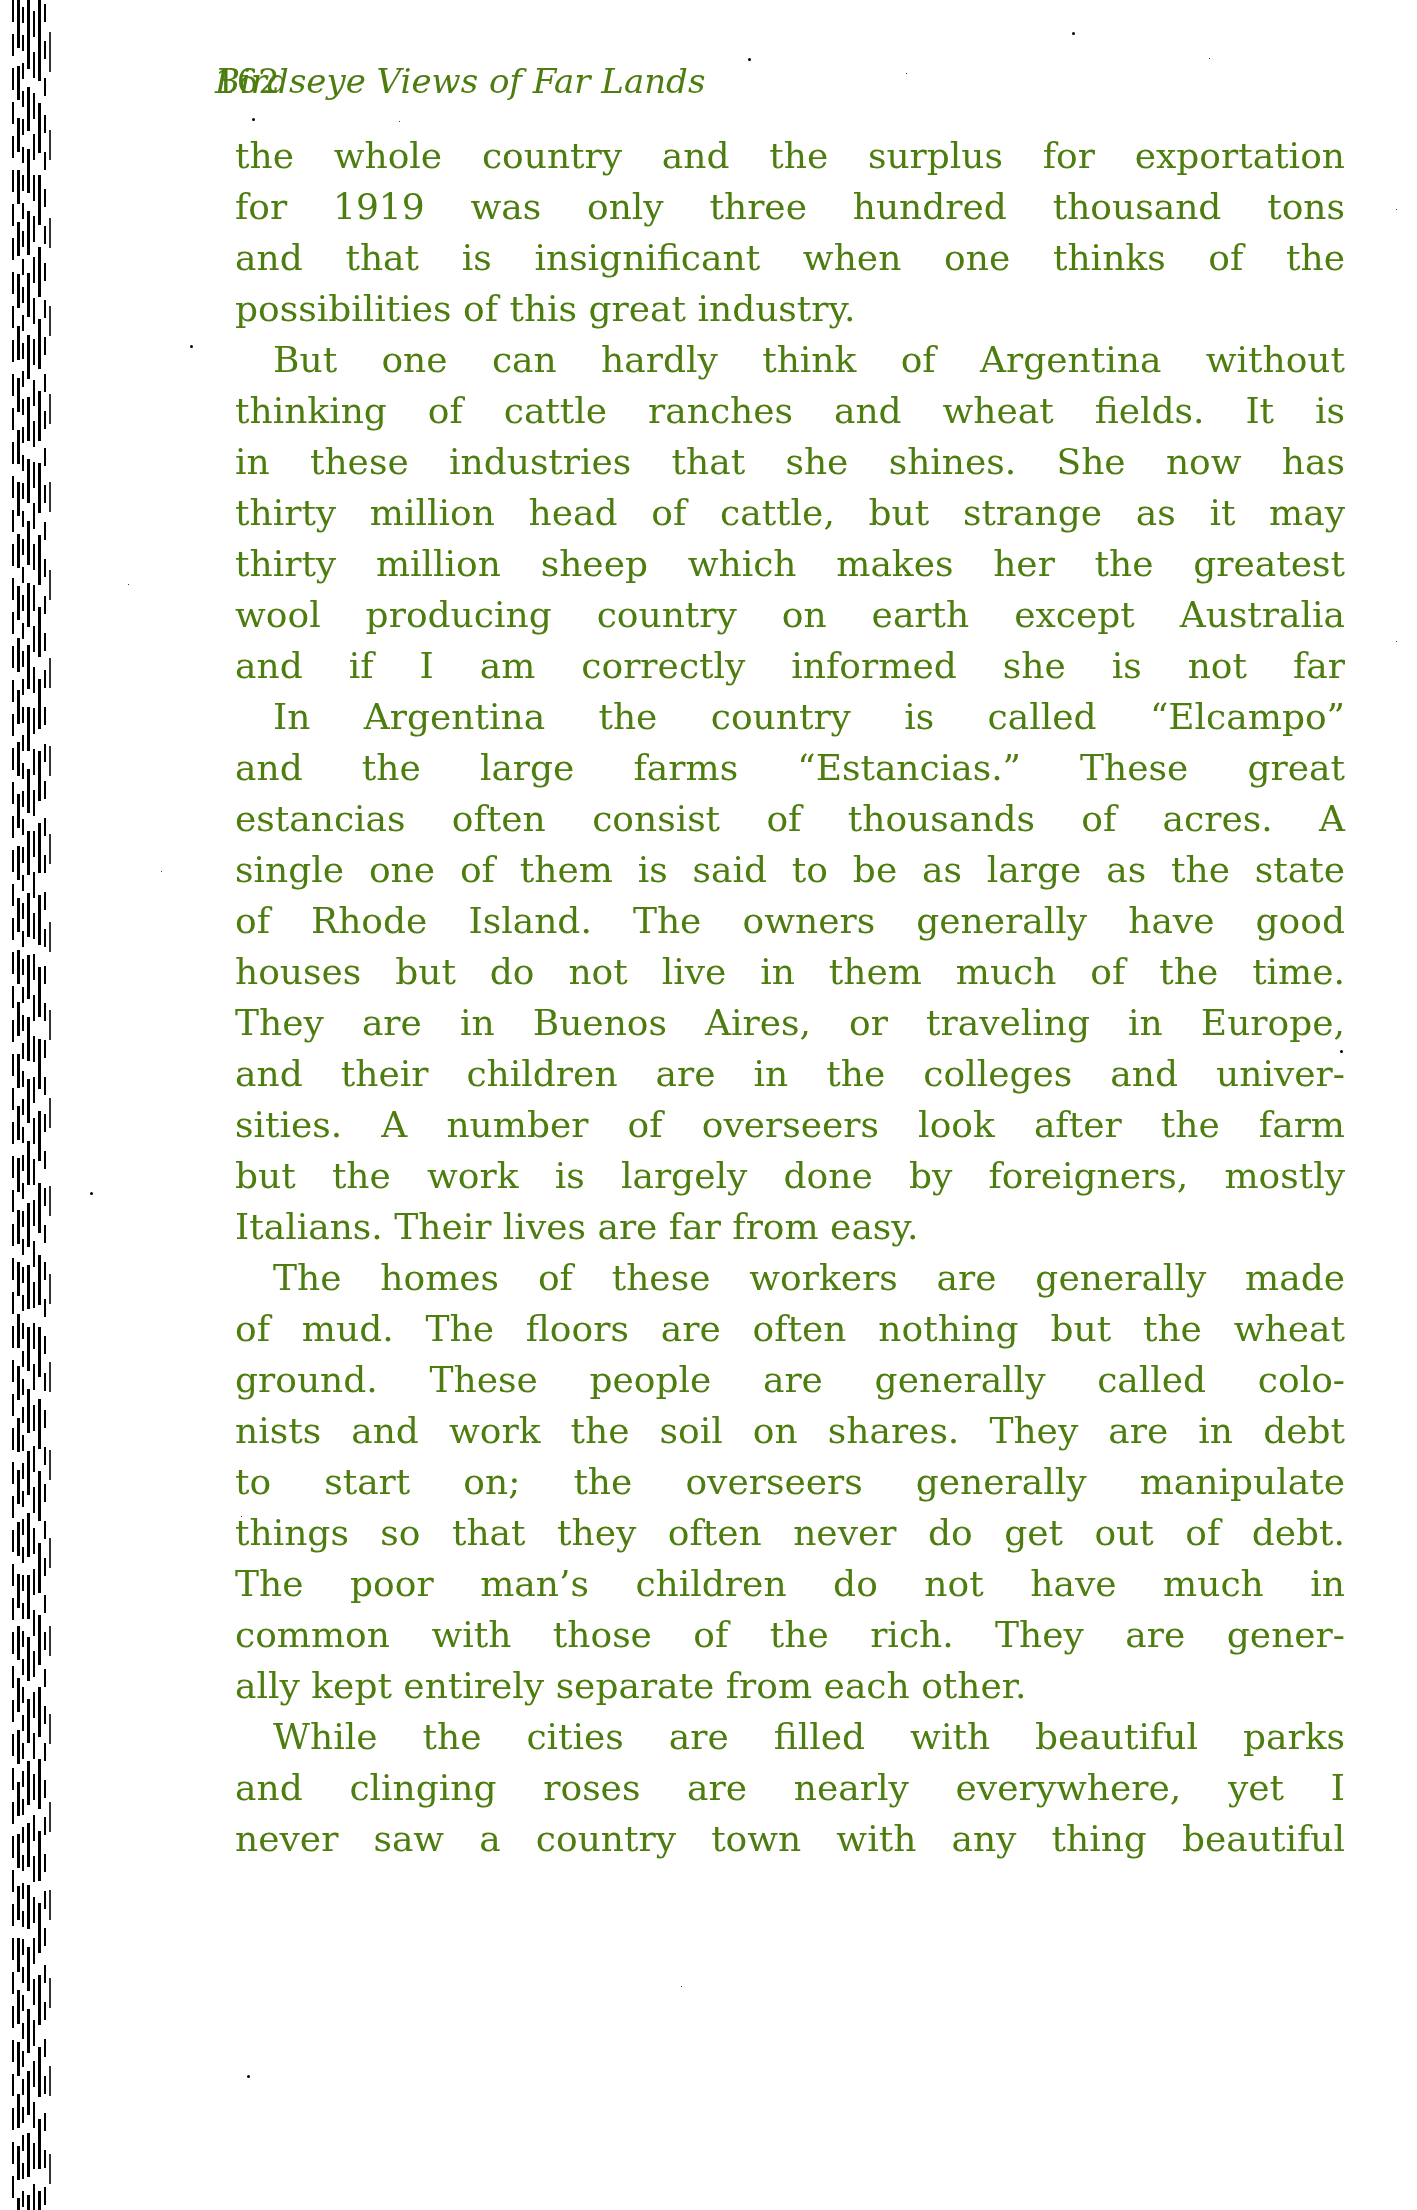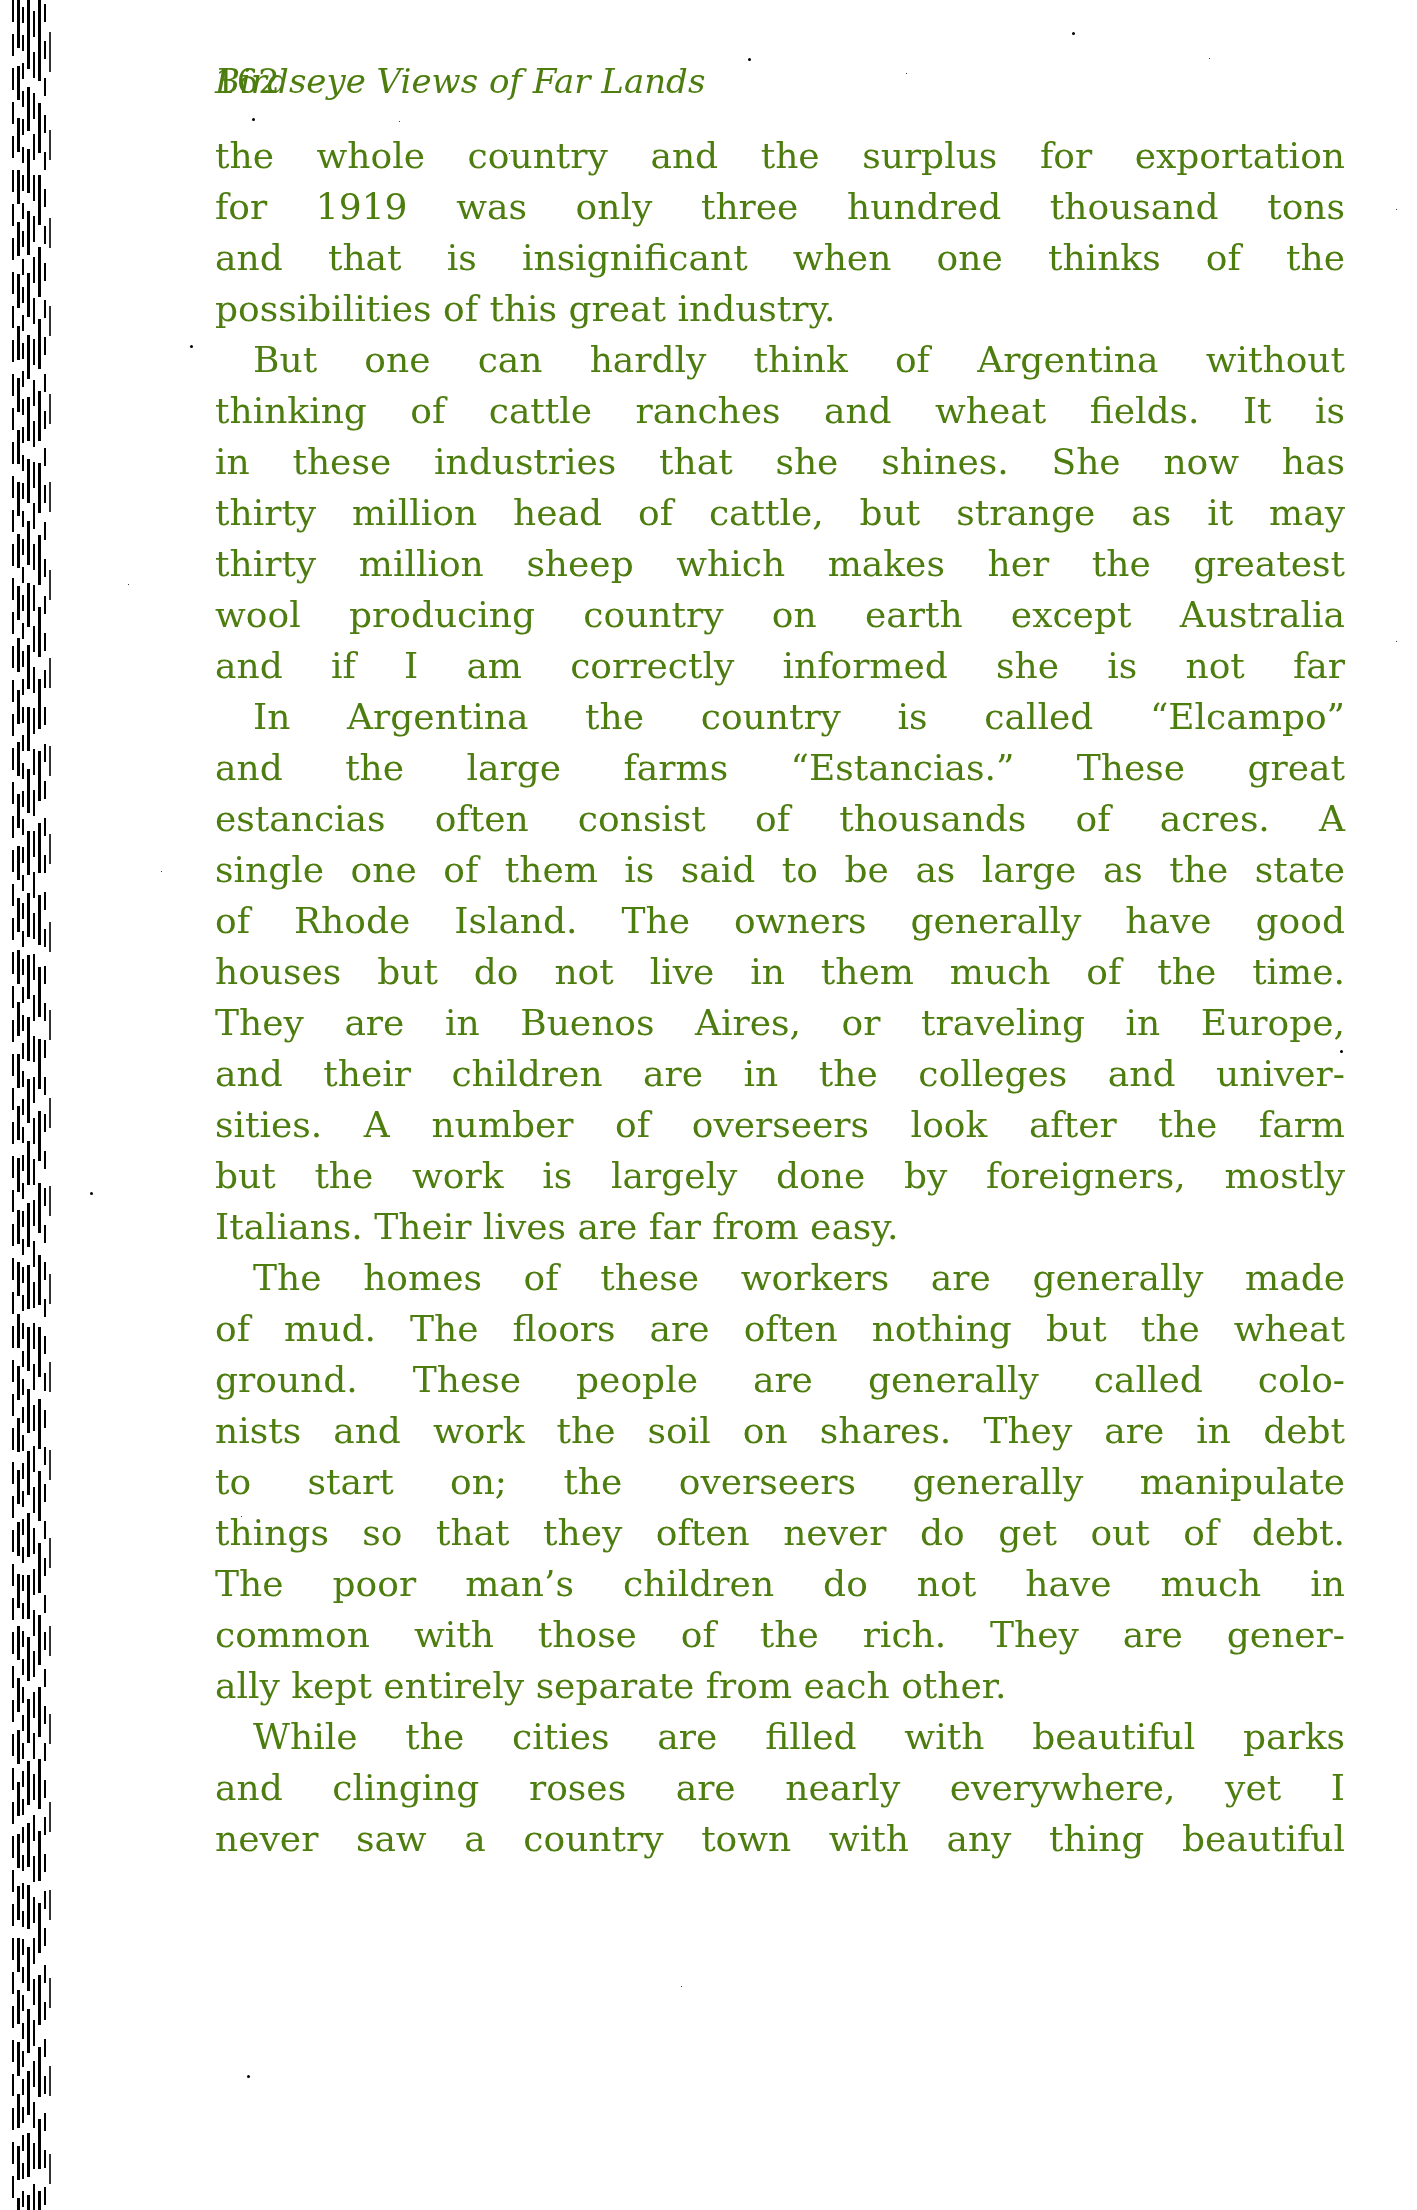--- a/index.html
+++ b/index.html
@@ -30,21 +30,21 @@
       -882px 313px 0 0 #000,  -945px 551px 0 -1px #000, -982px 1160px 0 0 #000,
       -912px 838px 0 -1px #000, 323px 608px 0 -1px #000, 268px 1018px 0 0 #000,
       -832px 1483px 0 -1px #000, 323px 176px 0 -1px #000, 58px 1253px 0 -1px #000,
       -392px 1953px 0 -1px #000, -825px 2043px 0 0 #000, -72px 1386px 0 -1px #000;}
   
   .header{position:absolute;left:215px;top:58px;width:1130px;height:46px;font-size:34px;line-height:46px;}
   .pagenum{position:absolute;left:0;top:0;}
   .running-title{display:block;font-style:italic;}
   
   .text{position:absolute;left:215px;top:130px;width:1130px;font-size:36px;line-height:51px;}
-  .ln{text-align:justify;text-align-last:justify;}
+  .ln{text-align:justify;text-align-last:justify;margin-left:20px;}
   .pl{text-align-last:left;}
   .ind{text-indent:38px;}
 </style>
 </head>
 <body>
 
 <div class="page">
 
   <div class="gutter">
     <div class="s s1"></div>

